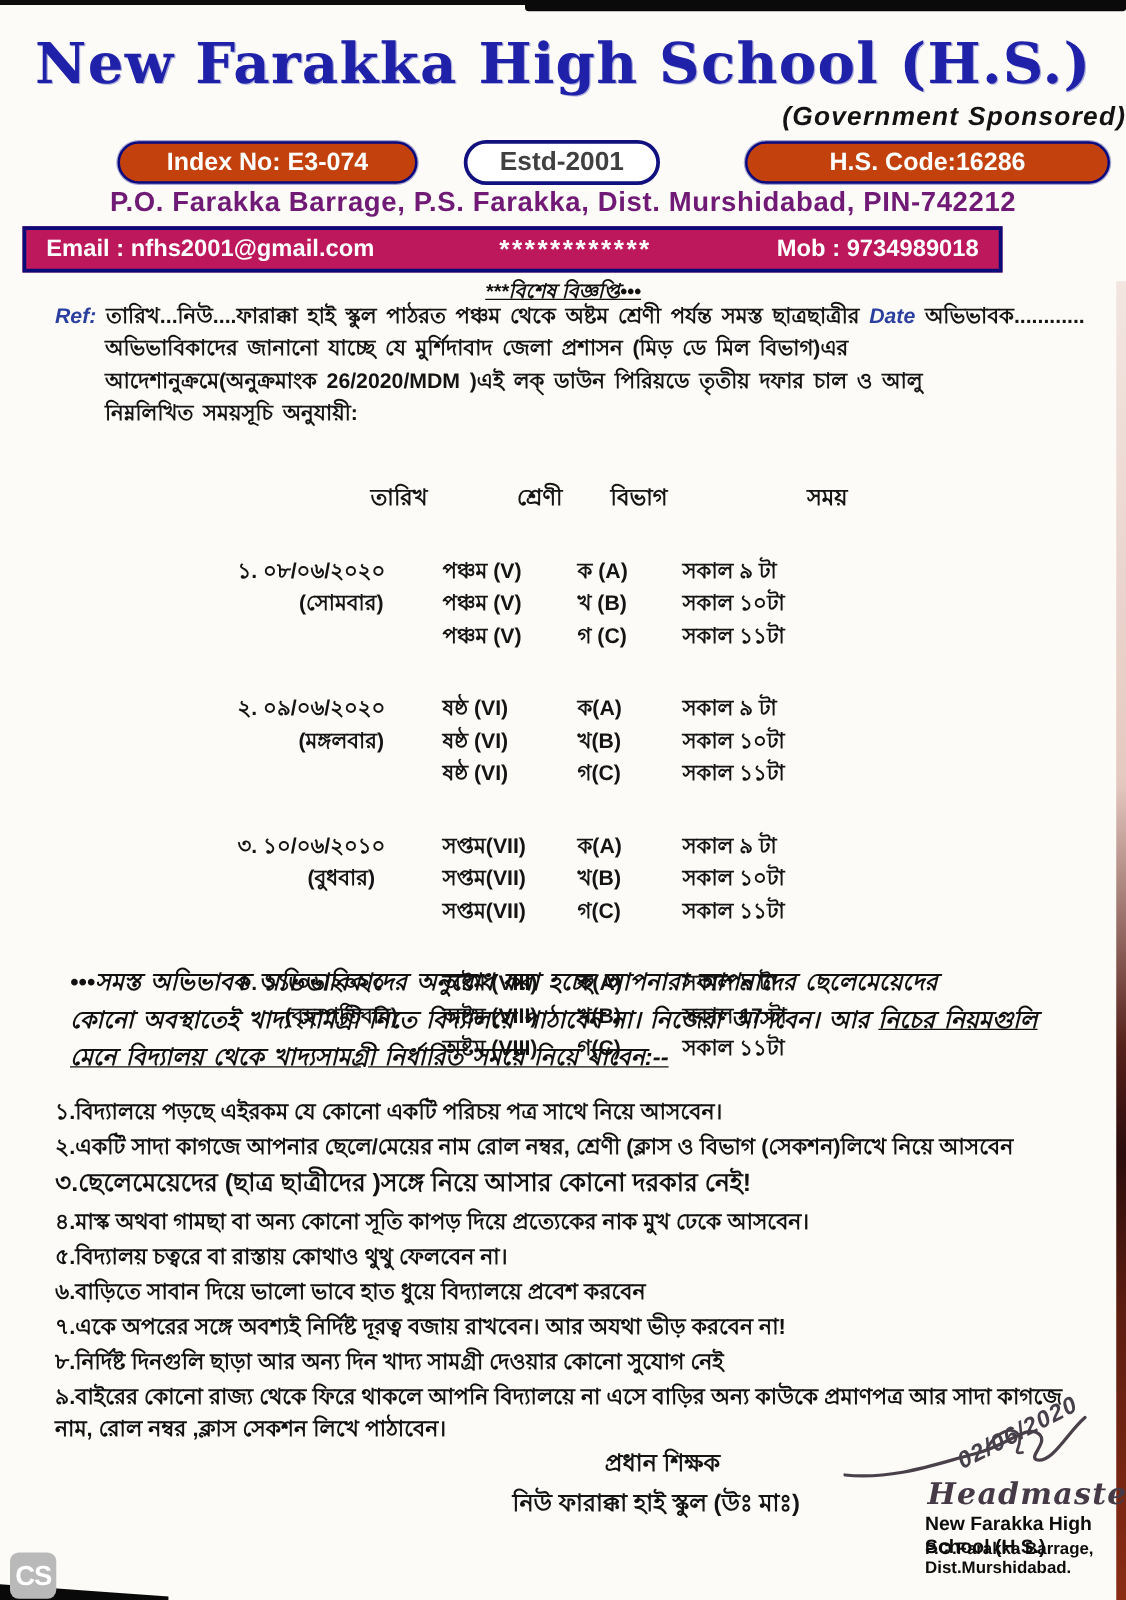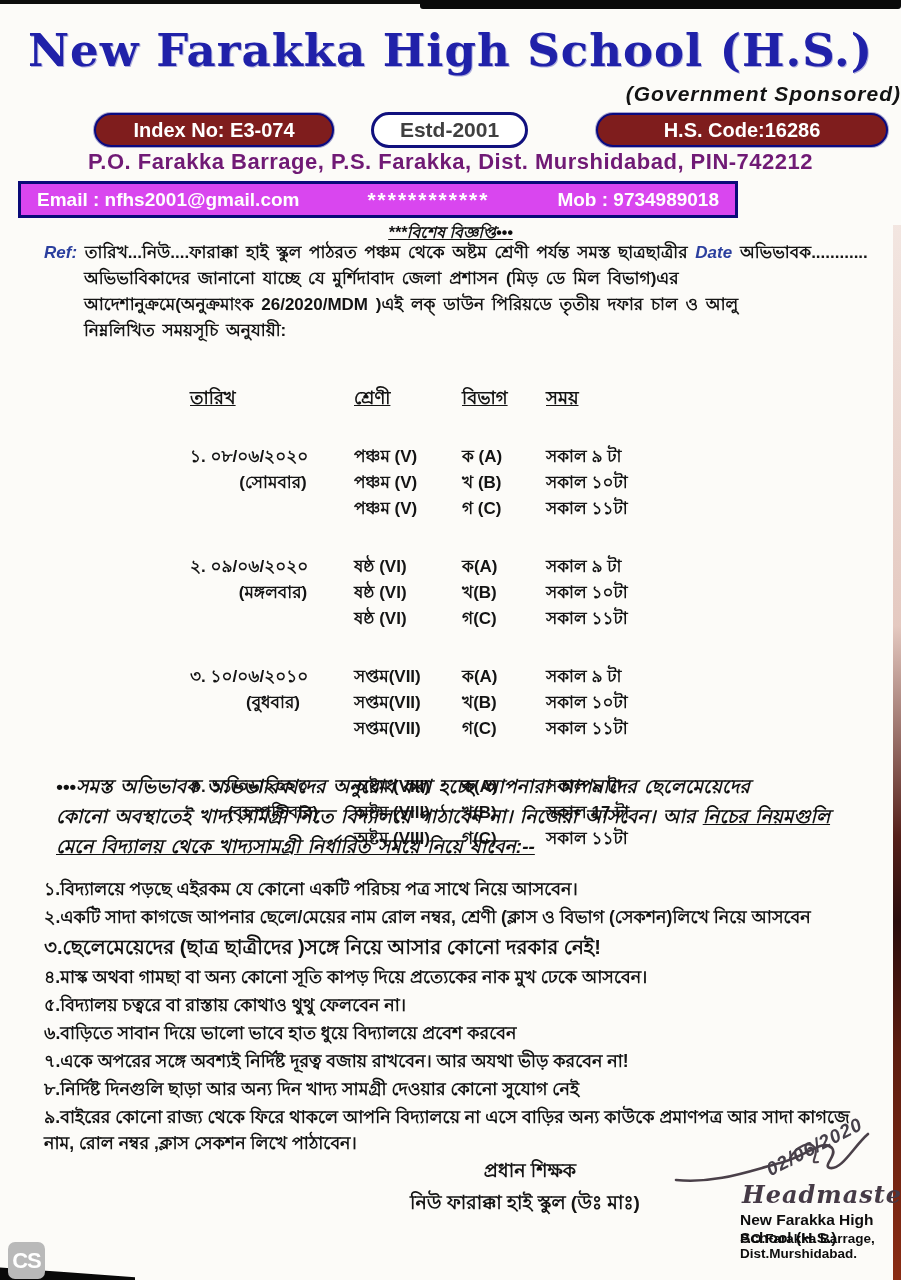--- a/index.html
+++ b/index.html
@@ -28,33 +28,33 @@
     position:absolute; top:24px; left:0; width:100%; text-align:center;
     font-family:"DejaVu Serif", serif; font-weight:bold; font-size:45px;
     color:#2021a9; letter-spacing:1px; text-shadow:1px 1px 0 rgba(32,33,169,0.35);
   }
   .gov-sub {
     position:absolute; top:82px; left:0; width:100%; text-align:right;
     font-size:21px; font-weight:bold; font-style:italic; color:#131313; letter-spacing:1px;
   }
   .pill { position:absolute; display:flex; align-items:center; justify-content:center;
     font-weight:bold; font-size:20px; }
-  .pill.blue { background:#7f1d1d; border:2px solid #0a0a80; color:#ffffff; border-radius:17px;
+  .pill.blue { background:#c2410c; border:2px solid #0a0a80; color:#ffffff; border-radius:17px;
     box-shadow:0 0 0 1px rgba(10,10,128,.35); }
   .pill-index { left:94px; top:113px; width:240px; height:34px; }
   .pill-estd  { left:371px; top:112px; width:157px; height:36px; background:#ffffff;
     border:3px solid #10107e; border-radius:19px; color:#404040; font-size:21px; }
   .pill-hs    { left:596px; top:113px; width:292px; height:34px; }
   .address-line {
     position:absolute; top:149px; left:0; width:100%; text-align:center;
     font-size:22px; font-weight:bold; color:#701a75; letter-spacing:.5px;
   }
   .email-bar {
-    position:absolute; left:18px; top:181px; width:720px; height:37px;
-    background:#d946ef; border:3px solid #0a0a78;
+    position:absolute; left:18px; top:181px; width:784px; height:37px;
+    background:#be185d; border:3px solid #0a0a78;
     display:flex; align-items:center; justify-content:space-between;
     padding:0 16px; color:#ffffff; font-weight:bold; font-size:19px;
   }
   .email-bar .stars { font-size:21px; letter-spacing:2px; }
 
   .notice-title {
     position:absolute; top:220px; left:0; width:100%; text-align:center;
     font-size:16px; font-weight:bold; font-style:italic; color:#101010;
     text-decoration:underline;
   }
@@ -64,21 +64,21 @@
     position:absolute; left:44px; top:240px; width:826px;
     font-size:17px; font-weight:600; color:#141414; line-height:26px; word-spacing:3px;
   }
   .para1 .ind { padding-left:40px; display:block; }
   .hw { color:#2b3f9e; font-style:italic; font-weight:bold; }
 
   
   .sch { position:absolute; left:190px; top:384px; font-size:17px; font-weight:600; color:#141414; }
   .sch-grid { display:grid; grid-template-columns:152px 96px 72px 132px; column-gap:12px; }
   .sch-head { font-weight:bold; font-size:18px; }
-  .sch-head > div { text-align:left;text-decoration:underline; }
+  .sch-head > div { text-align:right; }
   .sch-group { margin-top:29px; }
   .sch-group + .sch-group { margin-top:32px; }
   .g-date { grid-row:1 / span 3; line-height:26px; }
   .g-date .day { display:block; text-align:center; padding-left:14px; }
   .g-cell { line-height:26px; }
 
   
   .para2 {
     position:absolute; left:56px; top:772px; width:812px;
     font-size:19px; font-weight:bold; font-style:italic; color:#101010; line-height:30px;

